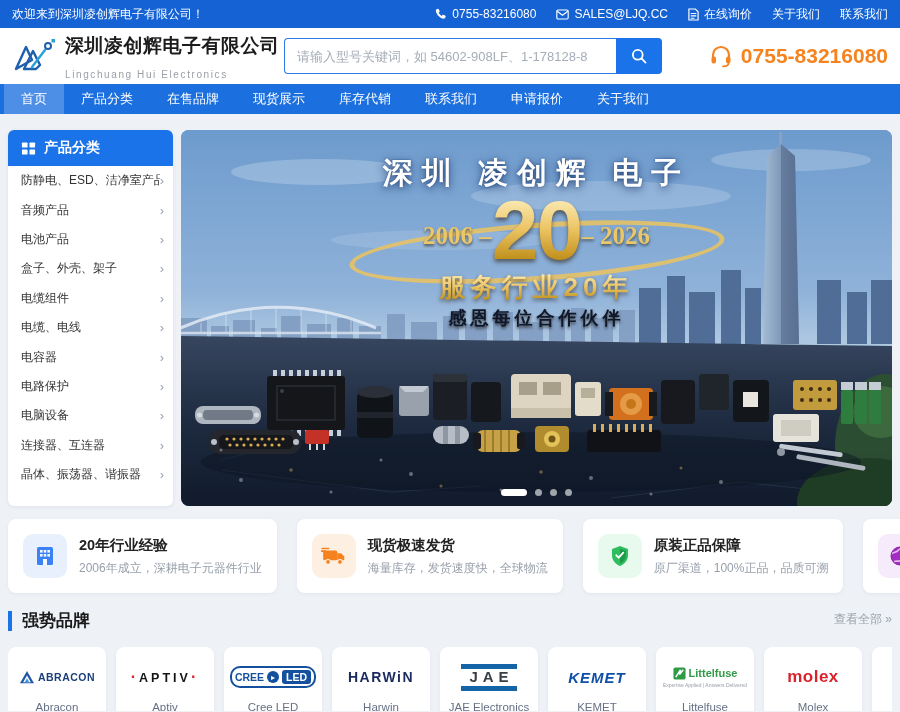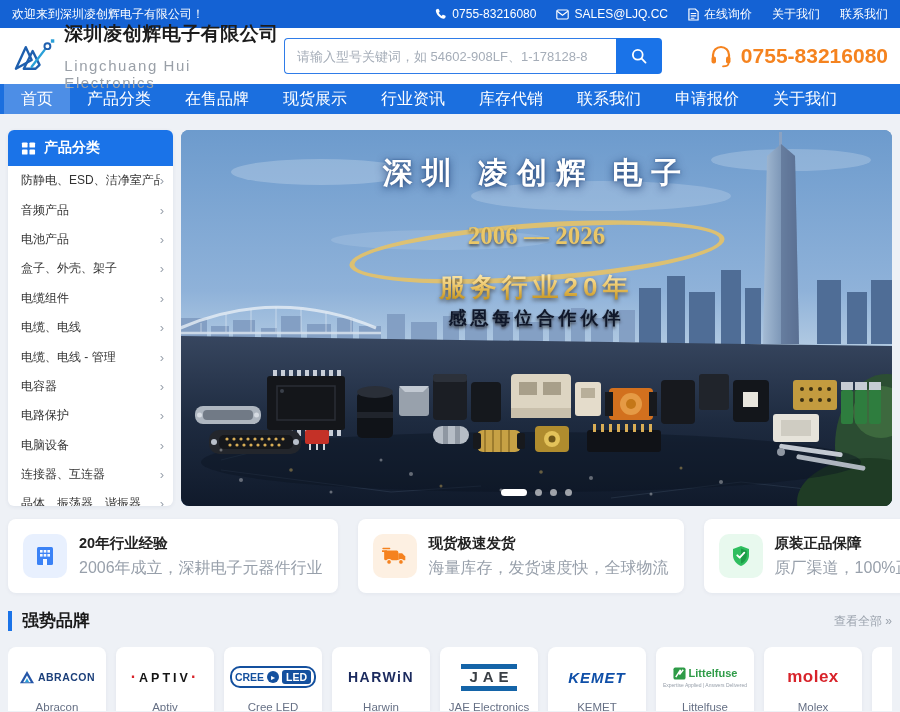--- a/index.html
+++ b/index.html
@@ -10,34 +10,34 @@
   .topbar { height:28px; background:#1462d4; color:#fff; font-size:12px;
     display:flex; align-items:center; justify-content:space-between; padding:0 12px; }
   .topbar-right { display:flex; align-items:center; gap:20px; }
   .tb-item { display:flex; align-items:center; gap:5px; color:#fff; }
   .tb-item svg { display:block; }
 
   
   .header { height:56px; background:#fff; display:flex; align-items:center; padding:0 12px; }
   .logo-wrap { display:flex; align-items:center; gap:9px; width:272px; }
   .logo-cn { font-size:19px; font-weight:bold; color:#1c1c1c; letter-spacing:.5px; }
-  .logo-en { font-size:15px; color:#9aa0a8; letter-spacing:1.6px; margin-top:10px; }
+  .logo-en { font-size:10px; color:#9aa0a8; letter-spacing:1.6px; margin-top:10px; }
   .search { display:flex; align-items:center; }
   .search input { width:332px; height:36px; border:1px solid #2f7ce8; border-right:none;
     border-radius:4px 0 0 4px; padding:0 12px; font-size:13px; color:#333; outline:none;
     font-family:"Liberation Sans","DejaVu Sans",sans-serif; }
   .search input::placeholder { color:#a5adb8; }
   .search-btn { width:46px; height:36px; background:#1a73e8; border:none; border-radius:0 4px 4px 0;
     display:flex; align-items:center; justify-content:center; cursor:pointer; }
   .hotline { margin-left:auto; display:flex; align-items:center; gap:8px;
     color:#f5831f; font-size:21px; font-weight:bold; }
 
   
   .nav { height:30px; background:#1b6fdf; display:flex; padding:0 4px; }
-  .nav-item { color:#fff; font-size:16px; padding:0 17px; display:flex; align-items:center; cursor:pointer; }
+  .nav-item { color:#fff; font-size:13px; padding:0 17px; display:flex; align-items:center; cursor:pointer; }
   .nav-item.active { background:rgba(255,255,255,.22); }
 
   
   .main { width:884px; margin:16px auto 0; }
   .row1 { display:flex; gap:8px; height:376px; }
 
   .sidebar { width:165px; background:#fff; border-radius:6px; overflow:hidden;
     box-shadow:0 1px 4px rgba(20,40,80,.07); flex:none; }
   .sidebar-head { height:36px; background:#1a73e8; color:#fff; display:flex; align-items:center;
     gap:8px; padding:0 13px; font-size:14px; font-weight:bold; }
@@ -79,24 +79,24 @@
   .row2 { display:flex; gap:20px; margin-top:13px; }
   .feature { flex:1; background:#fff; border-radius:8px; height:74px; display:flex;
     align-items:center; padding:0 15px; gap:12px; box-shadow:0 1px 4px rgba(20,40,80,.05); }
   .f-icon { width:44px; height:44px; border-radius:10px; display:flex; align-items:center;
     justify-content:center; flex:none; }
   .f-icon.blue   { background:#e8f0fe; }
   .f-icon.orange { background:#fdf0e2; }
   .f-icon.green  { background:#e8f9ee; }
   .f-icon.purple { background:#f5ebfa; }
   .f-title { font-size:14.5px; font-weight:bold; color:#222; }
-  .f-desc { font-size:16px; color:#98a0ab; margin-top:5px; white-space:nowrap; }
+  .f-desc { font-size:12px; color:#98a0ab; margin-top:5px; white-space:nowrap; }
 
   
-  .section-head { display:flex; justify-content:space-between; align-items:center; margin-top:18px; }
+  .section-head { display:flex; justify-content:space-between; align-items:flex-start; margin-top:18px; }
   .sec-title { font-size:17px; font-weight:bold; color:#1a1a1a; border-left:4px solid #1a73e8;
     padding-left:10px; line-height:1.2; }
   .view-all { font-size:12px; color:#9aa2ac; cursor:pointer; }
   .row3 { display:flex; gap:10px; margin-top:16px; height:64px; overflow:hidden; }
   .brand-card { width:98px; flex:none; background:#fff; border-radius:8px; text-align:center;
     padding-top:13px; height:80px; box-shadow:0 1px 4px rgba(20,40,80,.05); cursor:pointer; }
   .brand-logo { height:34px; display:flex; align-items:center; justify-content:center; }
   .brand-cap { font-size:11.5px; color:#667085; margin-top:7px; }
 
   .bl-abracon { display:flex; align-items:center; gap:3px; }
@@ -198,23 +198,20 @@
     <div class="nav-item">
     <span>产品分类</span>
   </div>
     <div class="nav-item">
     <span>在售品牌</span>
   </div>
     <div class="nav-item">
     <span>现货展示</span>
   </div>
     <div class="nav-item">
-    <span>行业资讯</span>
-  </div>
-    <div class="nav-item">
     <span>库存代销</span>
   </div>
     <div class="nav-item">
     <span>联系我们</span>
   </div>
     <div class="nav-item">
     <span>申请报价</span>
   </div>
     <div class="nav-item">
     <span>关于我们</span>
@@ -250,24 +247,20 @@
           <div class="side-item">
           <span class="side-label">盒子、外壳、架子</span>
           <span class="chev"></span>
         </div>
           <div class="side-item">
           <span class="side-label">电缆组件</span>
           <span class="chev"></span>
         </div>
           <div class="side-item">
           <span class="side-label">电缆、电线</span>
-          <span class="chev"></span>
-        </div>
-          <div class="side-item">
-          <span class="side-label">电缆、电线 - 管理</span>
           <span class="chev"></span>
         </div>
           <div class="side-item">
           <span class="side-label">电容器</span>
           <span class="chev"></span>
         </div>
           <div class="side-item">
           <span class="side-label">电路保护</span>
           <span class="chev"></span>
         </div>
@@ -509,20 +502,21 @@
           <circle cx="110" cy="340" r="1.8"></circle>
             <circle cx="360" cy="342" r="1.8"></circle>
             <circle cx="500" cy="338" r="1.5"></circle>
             <circle cx="260" cy="356" r="1.5"></circle>
         </g>
       </svg>
       <div class="banner-title">深圳 凌创辉 电子</div>
       <div class="ring"></div>
       <div class="num-row">
         <span class="year l">2006</span>
+        <span class="big-num gold-text">20</span>
         <span class="year r">2026</span>
       </div>
       <div class="slogan1 gold-text">服务行业20年</div>
       <div class="slogan2">感恩每位合作伙伴</div>
       <div class="dots">
         <span class="dot active"></span>
         <span class="dot"></span>
         <span class="dot"></span>
         <span class="dot"></span>
       </div>

